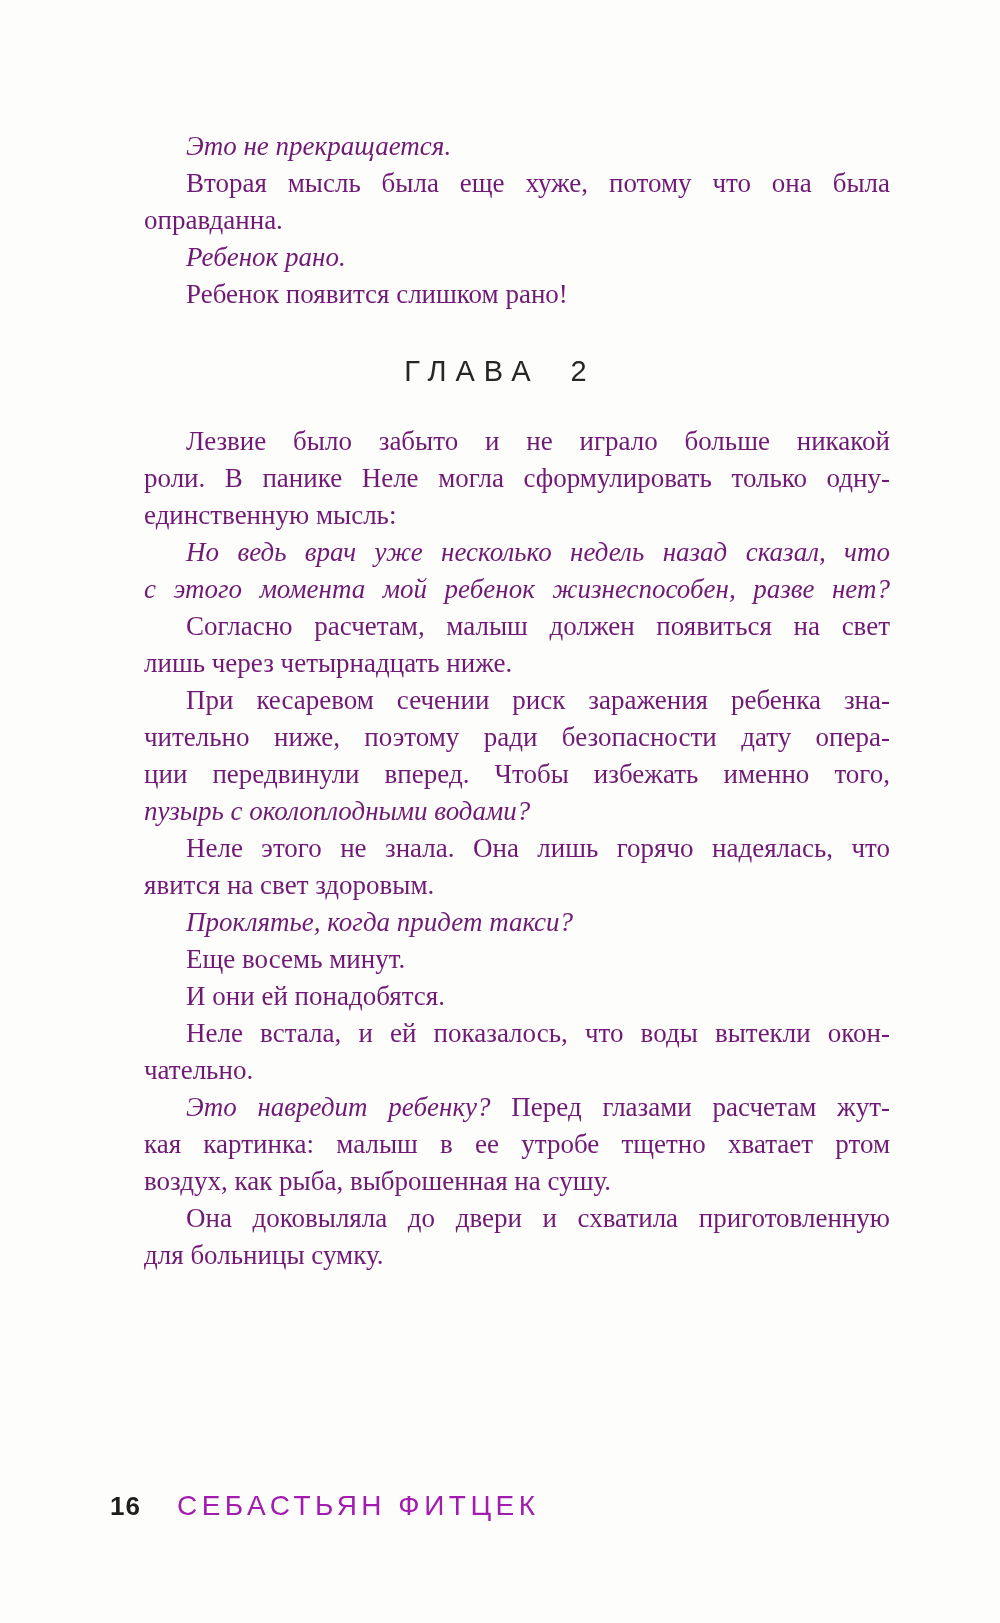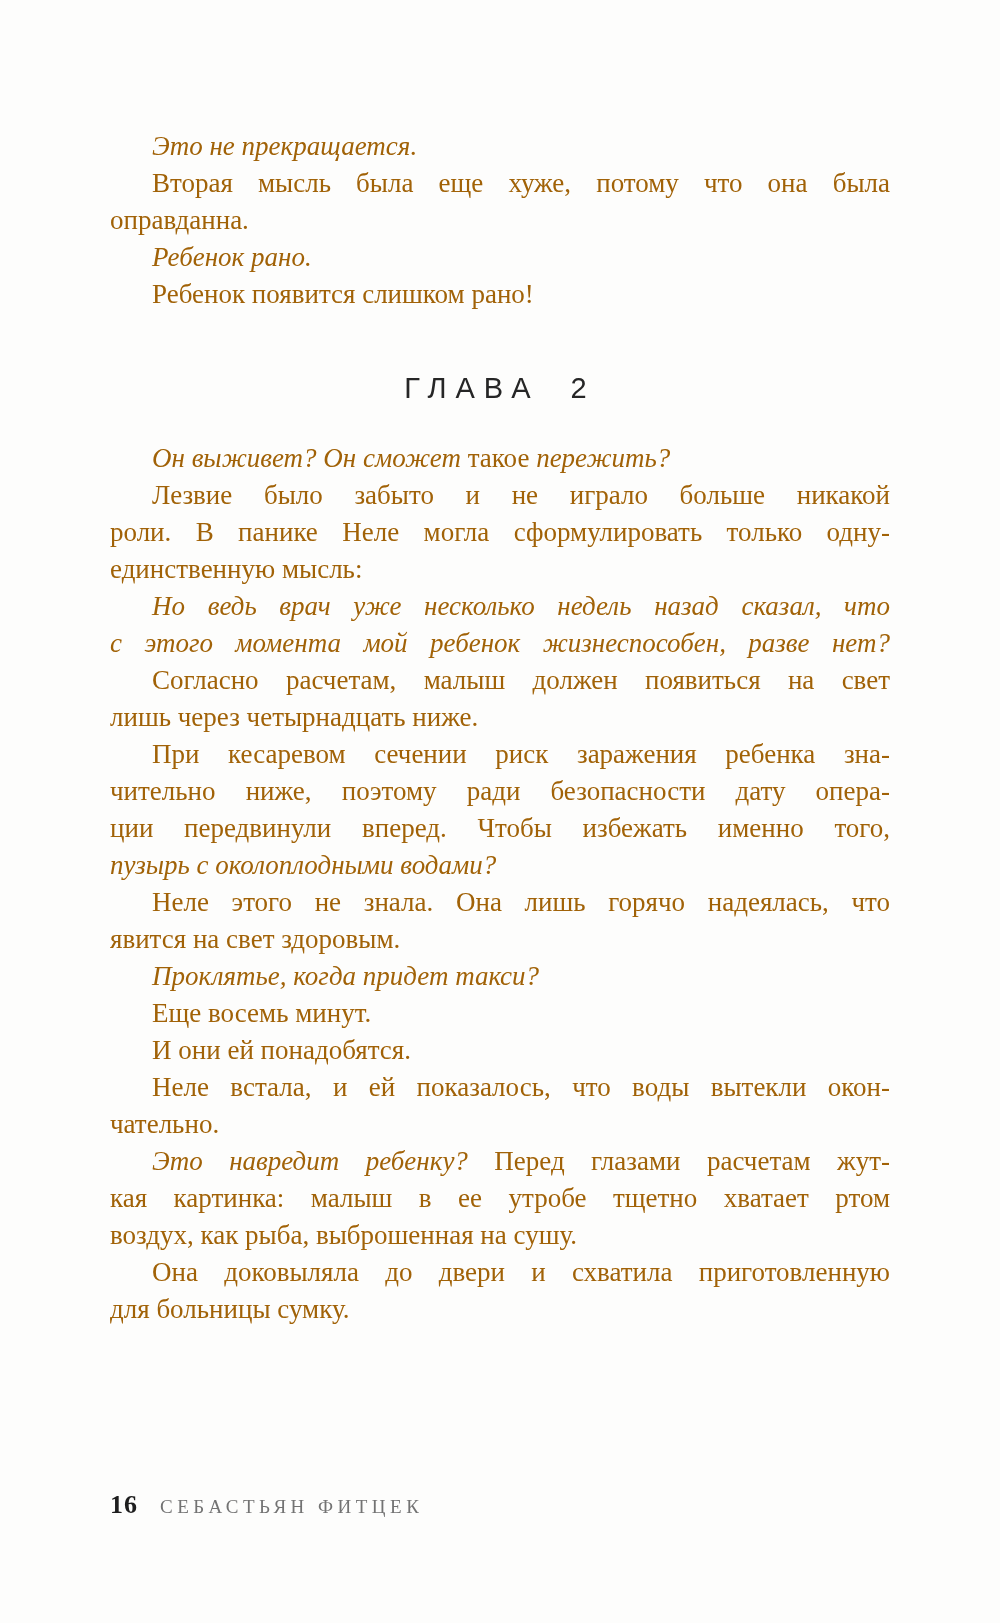--- a/index.html
+++ b/index.html
@@ -20,80 +20,80 @@
     position: absolute;
     left: 110px;
     top: 128px;
     width: 780px;
   }
   .line {
     height: 37px;
     line-height: 37px;
     font-size: 27px;
     white-space: normal;
-    color: #a16207;
+    color: #701a75;
+    margin-left: 34px;
   }
   .line.j {
     text-align: justify;
     text-align-last: justify;
   }
   .line.indent {
     text-indent: 42px;
   }
   .i { font-style: italic; }
   .chapter-heading {
-    margin-top: 57px;
+    margin-top: 40px;
     margin-bottom: 33px;
     height: 37px;
     line-height: 37px;
     text-align: center;
     font-family: "Liberation Sans", sans-serif;
     font-size: 29px;
     font-weight: 500;
     letter-spacing: 9px;
     word-spacing: 14px;
     color: #262626;
   }
   .footer {
     position: absolute;
     left: 110px;
     top: 1490px;
     display: flex;
     align-items: baseline;
-    gap: 22px;
-    font-family: Liberation Serif, serif;
+    gap: 36px;
+    font-family: Liberation Sans, sans-serif;
   }
   .page-number {
     font-size: 26px;
     font-weight: 700;
     color: #1e1e1e;
     letter-spacing: 1px;
   }
   .running-title {
-    font-size: 19px;
+    font-size: 28px;
     font-weight: 500;
     letter-spacing: 4.5px;
-    color: #737373;
+    color: #a21caf;
   }
 </style>
 </head>
 <body>
 
 <div class="page">
   <div class="text-block">
     <div id="block-a">
         <div class="line indent"><span class="i">Это не прекращается.</span></div>
         <div class="line j indent"><span>Вторая мысль была еще хуже, потому что она была</span></div>
         <div class="line"><span>оправданна.</span></div>
         <div class="line indent"><span class="i">Ребенок рано.</span></div>
         <div class="line indent"><span>Ребенок появится слишком рано!</span></div>
       </div>
     <div class="chapter-heading">ГЛАВА 2</div>
     <div id="block-b">
-        <div class="line indent"><span class="i">Он выживет? Он сможет </span><span>такое </span><span class="i">пережить?</span></div>
         <div class="line j indent"><span>Лезвие было забыто и не играло больше никакой</span></div>
         <div class="line j"><span>роли. В панике Неле могла сформулировать только одну-</span></div>
         <div class="line"><span>единственную мысль:</span></div>
         <div class="line j indent"><span class="i">Но ведь врач уже несколько недель назад сказал, что</span></div>
         <div class="line j"><span class="i">с этого момента мой ребенок жизнеспособен, разве нет?</span></div>
         <div class="line j indent"><span>Согласно расчетам, малыш должен появиться на свет</span></div>
         <div class="line"><span>лишь через четырнадцать ниже.</span></div>
         <div class="line j indent"><span>При кесаревом сечении риск заражения ребенка зна-</span></div>
         <div class="line j"><span>чительно ниже, поэтому ради безопасности дату опера-</span></div>
         <div class="line j"><span>ции передвинули вперед. Чтобы избежать именно того,</span></div>

